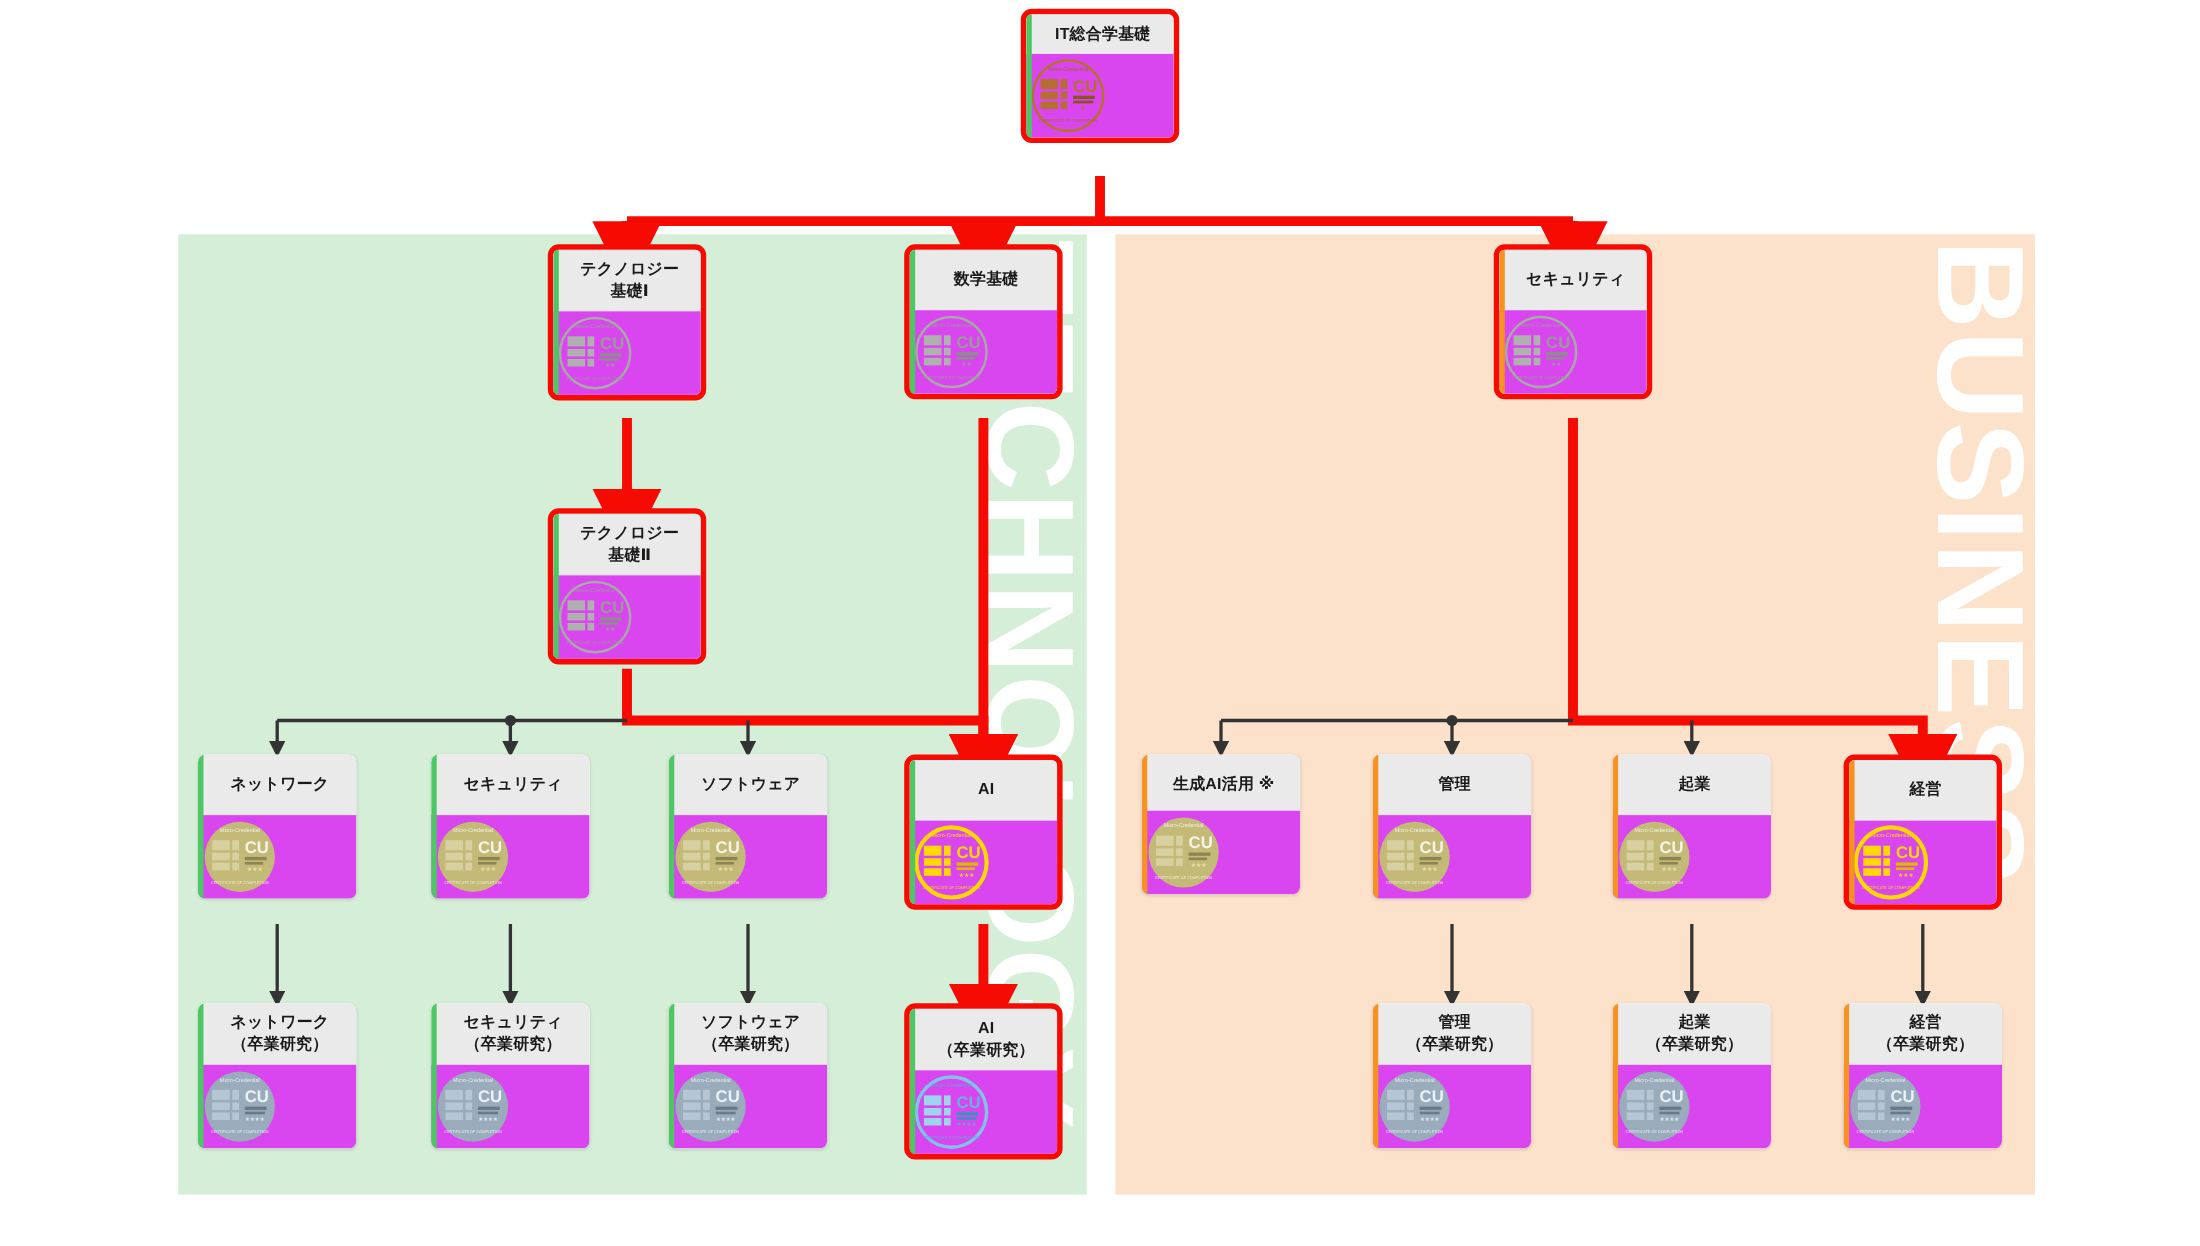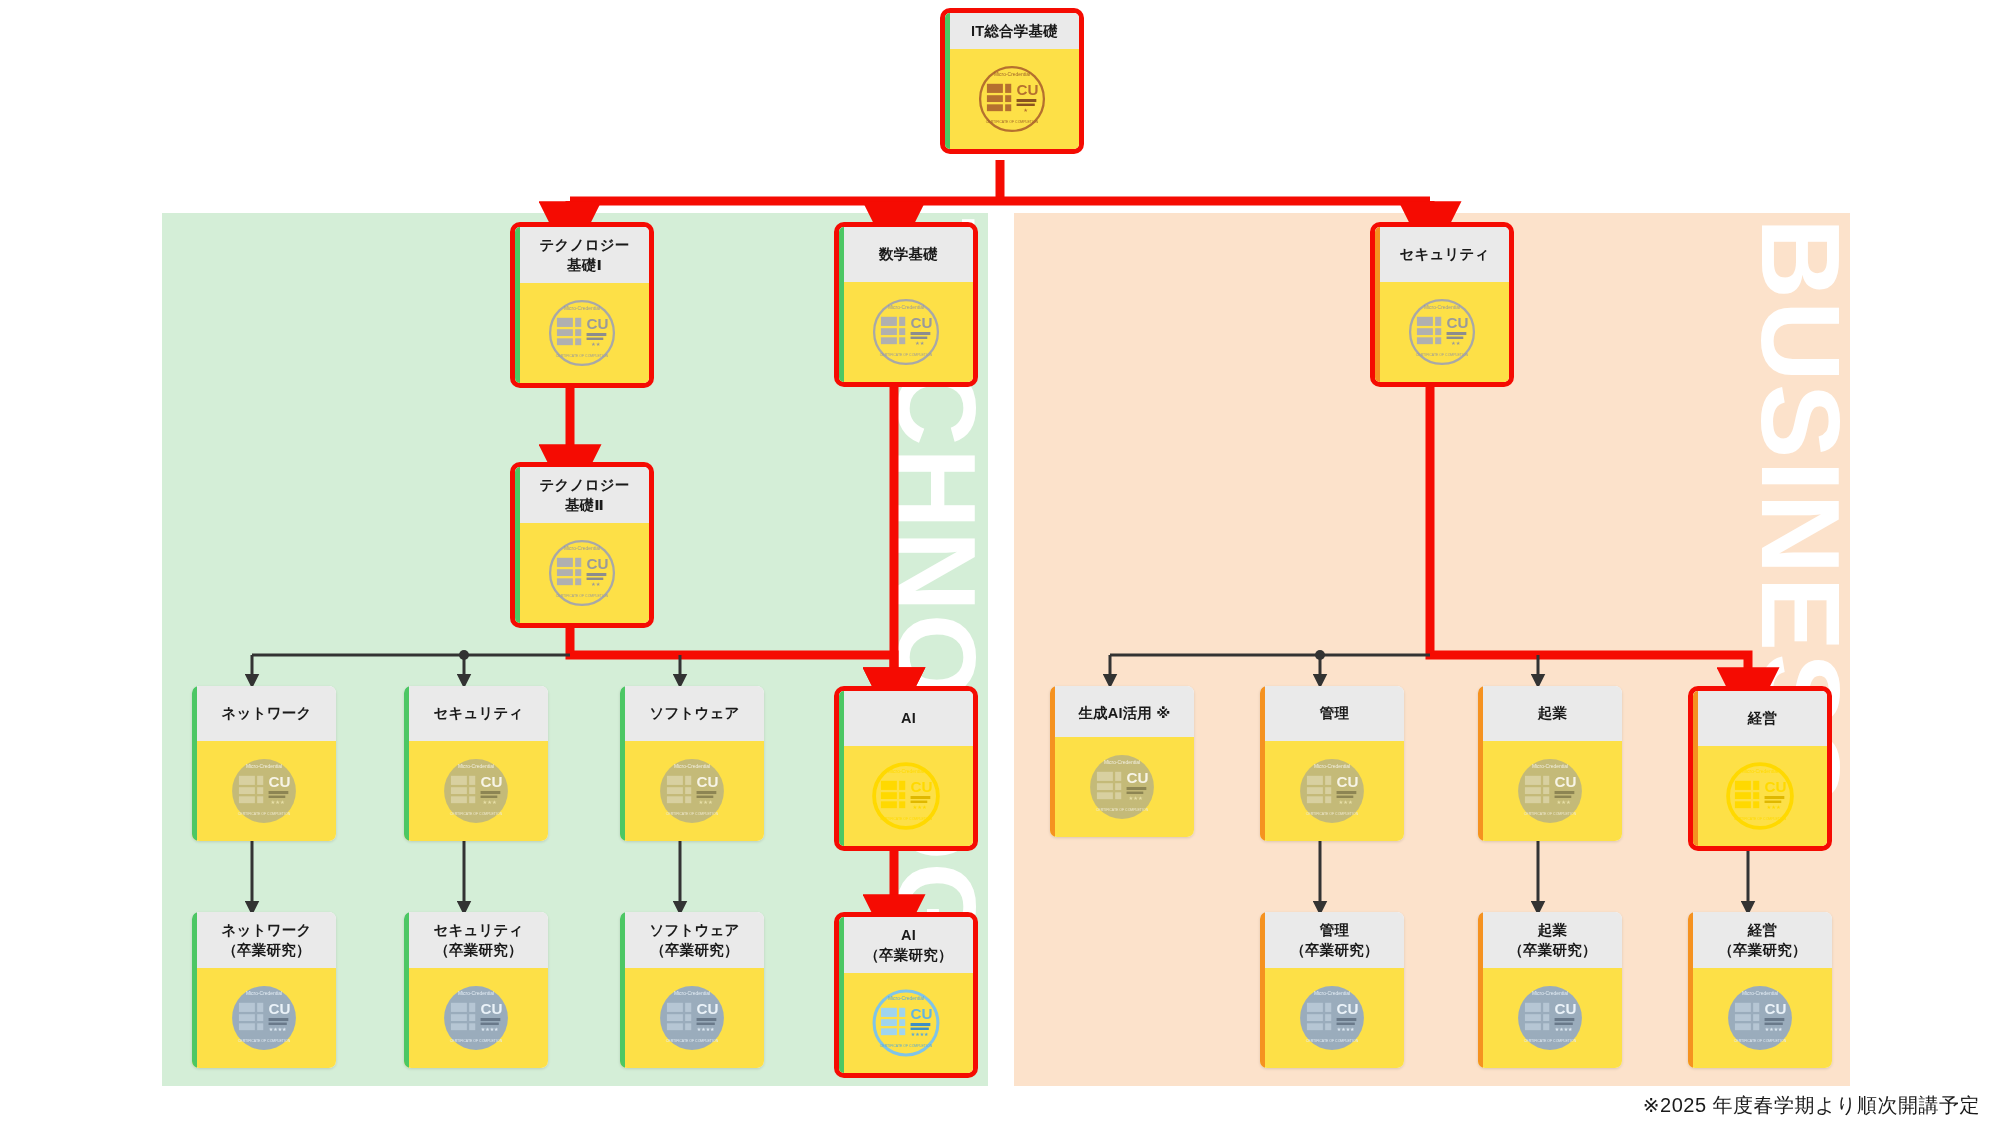--- a/index.html
+++ b/index.html
@@ -41,41 +41,40 @@
   #wires { position: absolute; left: 0; top: 0; width: 2000px; height: 1133px; }
 
   
   .node {
     position: absolute;
     width: 144px;
     background: #ffffff;
     border-radius: 7px;
     overflow: hidden;
     box-shadow: 0 1px 3px rgba(0,0,0,0.13);
-    margin-left: 12px;
   }
   .node-accent {
     position: absolute; left: 0; top: 0; bottom: 0; width: 5px;
     border-top-left-radius: 7px; border-bottom-left-radius: 7px;
   }
   .node-title {
     background: #eaeaea;
     color: #1a1a1a;
     font-size: 14.5px;
     font-weight: 700;
     text-align: center;
     padding: 8px 4px 8px 9px;
     line-height: 1.38;
     white-space: pre-line;
     letter-spacing: 0.2px;
   }
   .node-body {
-    background: #fde047;
-    height: 100px;
-    display: flex; align-items: center; justify-content: center;
+    background: #d946ef;
+    height: 76px;
+    display: flex; align-items: center; 
   }
   .node.highlight {
     border: 5px solid #f50b02;
     border-radius: 10px;
     box-shadow: none;
   }
   .node.highlight .node-accent { border-radius: 0; }
 
   
   .badge { width: 76px; height: 76px; display: block; }
@@ -601,15 +600,14 @@
           <rect x="41" y="57" width="8" height="9" fill="#b6c6d4"></rect>
         <text x="56" y="45" font-size="20" font-weight="700" fill="#eaf2f8">CU</text>
         <rect x="56" y="50" width="26" height="4" fill="#69798a"></rect>
         <rect x="56" y="56" width="24" height="3.2" fill="#69798a"></rect>
         <text x="68" y="67" font-size="6.5" fill="#dde8f2" text-anchor="middle">★★★★</text>
         <text x="50" y="82" font-size="4.6" fill="#e4edf5" text-anchor="middle">CERTIFICATE OF COMPLETION</text>
       </svg>
     </div>
   </div>
 
-  <div id="footnote">※2025 年度春学期より順次開講予定</div>
 
 </div>
 
 </body></html>

